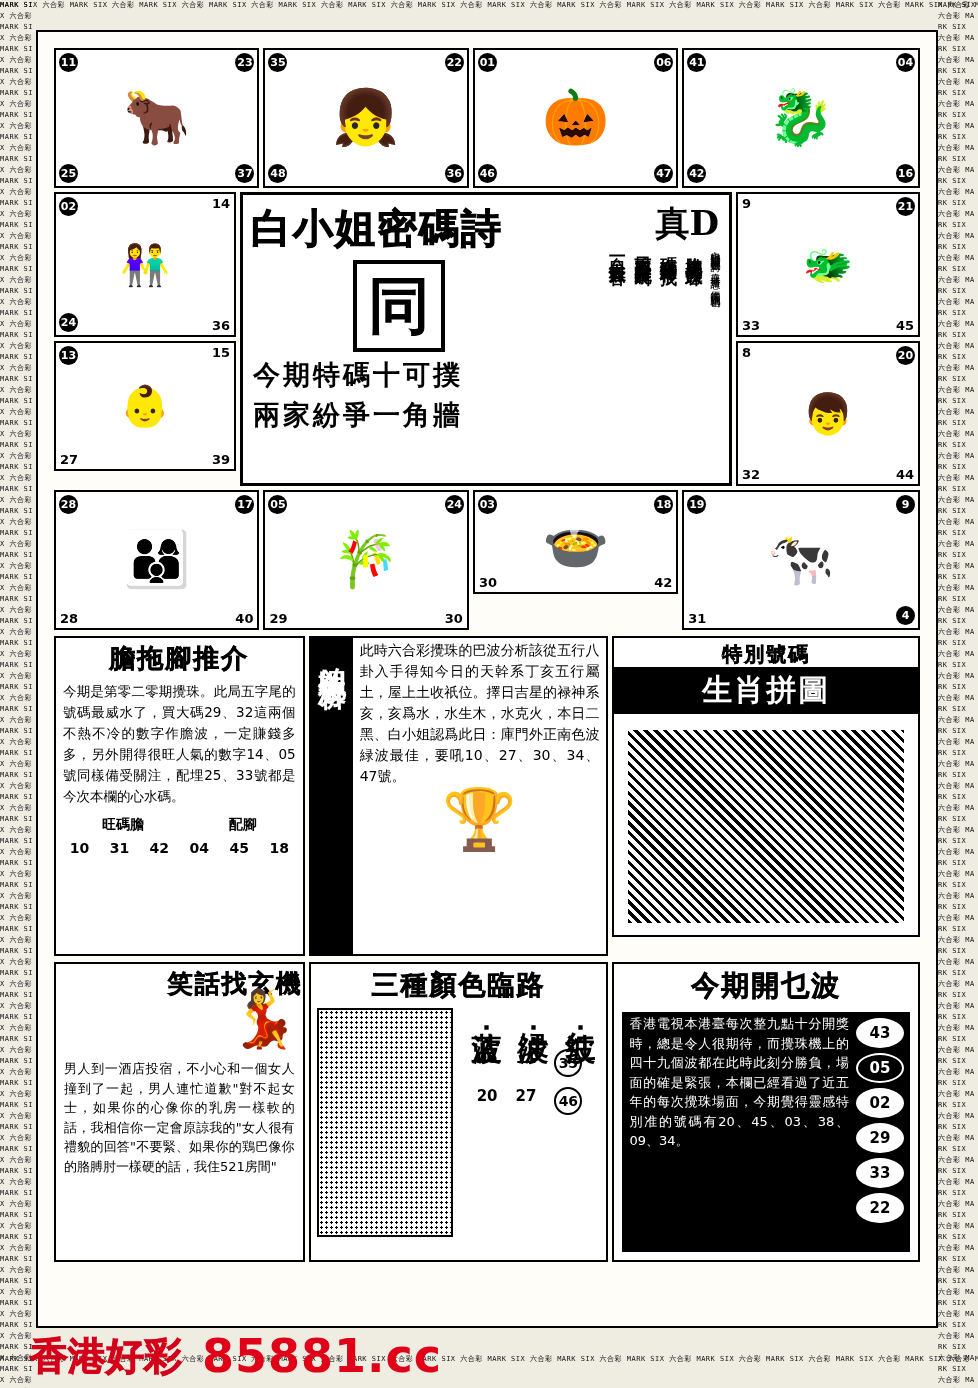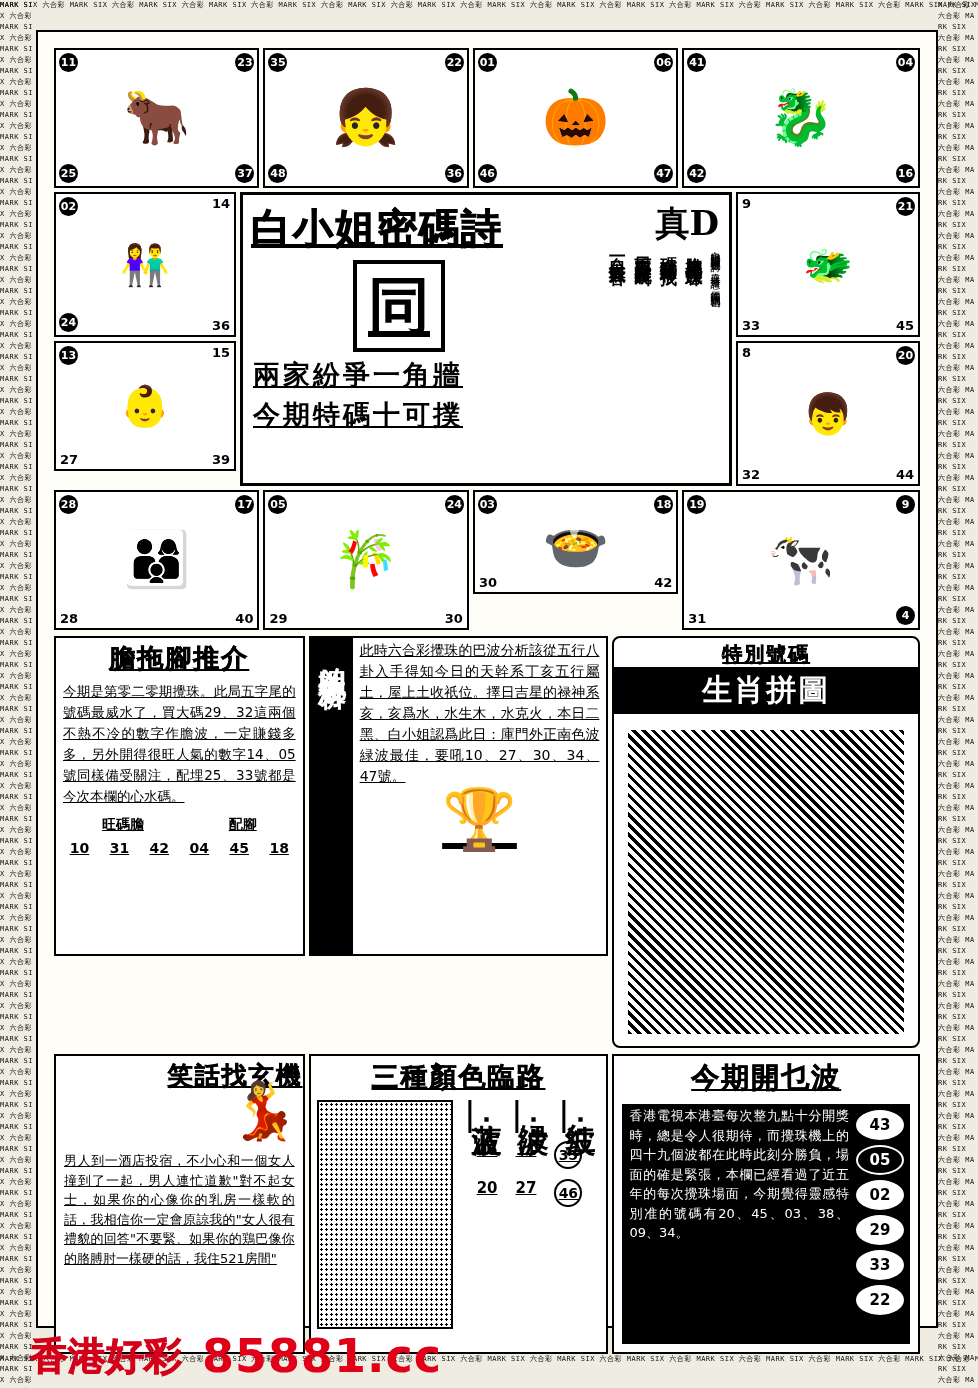--- a/index.html
+++ b/index.html
@@ -30,21 +30,21 @@
   .band-bottom{left:0;bottom:0;width:978px;height:34px;}
   .band-left{left:0;top:0;width:34px;height:1388px;white-space:normal;word-break:break-all;}
   .band-right{right:0;top:0;width:40px;height:1388px;white-space:normal;word-break:break-all;}
 
   .inner{
     position:absolute;
     left:36px;top:30px;right:40px;bottom:60px;
     background:#fffdf7;
     border:2px solid #000;
   }
-  .content{position:absolute;inset:0;padding:16px;box-sizing:border-box;text-decoration:underline;}
+  .content{position:absolute;inset:0;padding:16px;box-sizing:border-box;}
 
   
   .grid-row{display:flex;gap:4px;margin-bottom:4px;}
   .cell{
     border:2px solid #000;background:#fff;position:relative;
     box-sizing:border-box;
   }
   .cell .num{
     position:absolute;width:19px;height:19px;border-radius:50%;
     background:#000;color:#fff;font-size:11px;font-weight:bold;
@@ -233,22 +233,22 @@
             <div class="numplain bl">27</div>
             <div class="numplain br">39</div>
             <div class="art small">👶</div>
           </div>
         </div>
 
         <div class="poster" style="width:497px;height:294px;">
           <div class="poster-title">白小姐密碼詩</div>
           <div class="poster-d">真D</div>
           <div class="poster-big">同</div>
+          <div class="poster-couplet">今期特碼十可撲</div>
           <div class="poster-couplet">兩家紛爭一角牆</div>
-          <div class="poster-couplet">今期特碼十可撲</div>
           <div class="vcols">
             <div class="vcol">自公一去無狂容</div>
             <div class="vcol">風雨五更雞亂叫</div>
             <div class="vcol">碼有碼路林中找</div>
             <div class="vcol">胸挑星斗體態珠</div>
             <div class="vcol tiny">白小姐特別重獻神童數碼詩，只要猜通詩意，便從圖中找到密碼。</div>
           </div>
         </div>
 
         <div style="display:flex;flex-direction:column;gap:4px;">
@@ -320,21 +320,21 @@
         </div>
 
         <div class="panel" style="width:305px;height:320px;display:flex;">
           <div class="vhead">凶姻色波分析</div>
           <div style="flex:1;display:flex;flex-direction:column;">
             <div class="ptext" style="font-size:14px;line-height:1.5;">此時六合彩攪珠的巴波分析該從五行八卦入手得知今日的天幹系丁亥五行屬土，屋上土收祇位。擇日吉星的禄神系亥，亥爲水，水生木，水克火，本日二黑、白小姐認爲此日：庫門外正南色波緑波最佳，要吼10、27、30、34、47號。</div>
             <div class="cup">🏆</div>
           </div>
         </div>
 
-        <div class="panel" style="width:313px;height:412px;border-radius:8px;">
+        <div class="panel" style="width:313px;height:301px;">
           <div class="panel-head" style="font-size:20px;">特別號碼</div>
           <div class="panel-head inv" style="font-size:30px;margin-top:-4px;">生肖拼圖</div>
           <div class="texture2" style="position:absolute;left:14px;right:14px;top:92px;bottom:12px;"></div>
         </div>
       </div>
 
       <div class="grid-row" style="margin-top:6px;">
 
         <div class="panel" style="width:255px;height:300px;">
           <div class="panel-head" style="text-align:right;padding-left:10px;font-size:25px;">笑話找玄機</div>

